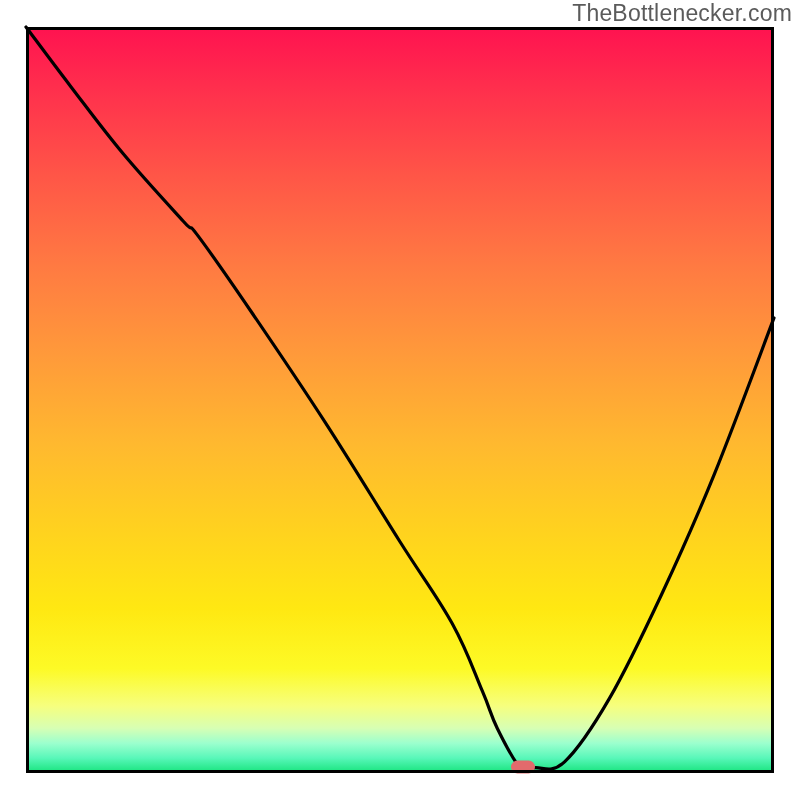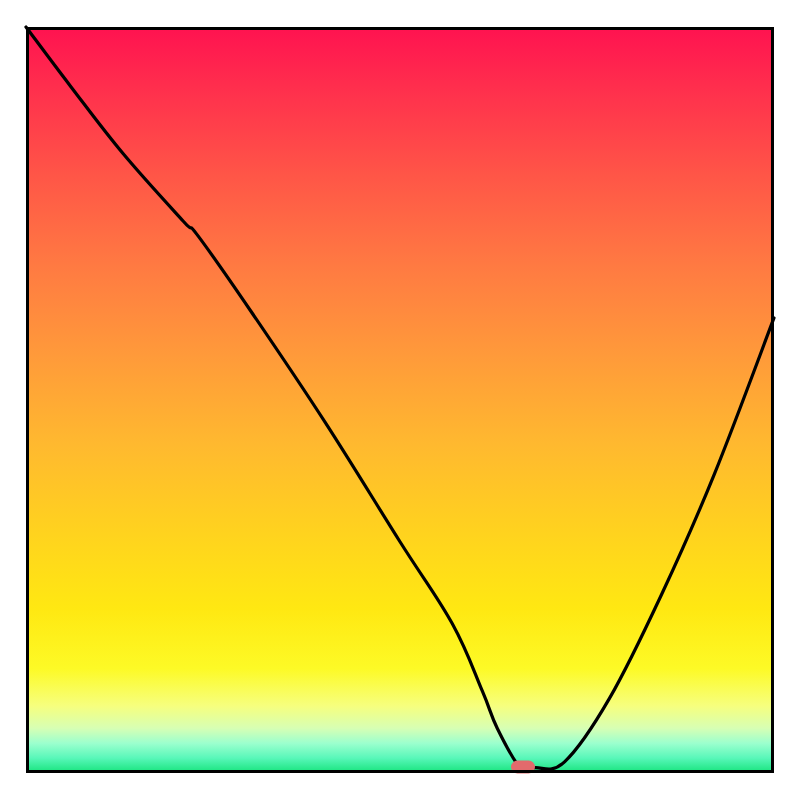--- a/index.html
+++ b/index.html
@@ -75,20 +75,21 @@
     background: #e26a6c;
     border-radius: 7px;
     transform: translate(-50%, -50%);
   }
 </style>
 </head>
 <body>
 
 <div class="frame">
 
+  <div class="watermark">TheBottlenecker.com</div>
 
   <div class="plot-area">
     <div class="gradient-bg"></div>
 
     <svg class="curve" viewBox="0 0 748 746" preserveAspectRatio="none">
       <path id="curve-path" fill="none" stroke="#000" stroke-width="3.2" stroke-linecap="round" d="M 0.00 0.00 C 8.23 10.94, 27.05 36.43, 44.88 59.68 C 62.71 82.93, 76.67 102.20, 97.24 126.82 C 117.81 151.44, 143.37 178.92, 157.08 193.96 C 170.79 209.00, 159.70 192.47, 172.04 208.88 C 184.38 225.29, 201.09 249.29, 224.40 283.48 C 247.71 317.67, 271.77 352.98, 299.20 395.38 C 326.63 437.78, 350.69 477.81, 374.00 514.74 C 397.31 551.67, 411.28 569.45, 426.36 596.80 C 441.44 624.15, 448.05 644.79, 456.28 663.94 C 464.51 683.09, 464.38 687.29, 471.24 701.24 C 478.10 715.19, 486.82 732.78, 493.68 740.03 C 500.54 747.28, 500.41 741.74, 508.64 740.78 C 516.87 739.82, 524.85 747.53, 538.56 734.81 C 552.27 722.09, 565.61 702.17, 583.44 671.40 C 601.27 640.63, 616.60 607.99, 635.80 566.96 C 655.00 525.93, 667.59 498.20, 688.16 447.60 C 708.73 397.00, 737.03 319.66, 748.00 290.94"></path>
     </svg>
 
     <div id="min-marker" class="marker" style="left: 497.42px; top: 740.032px;"></div>
 

